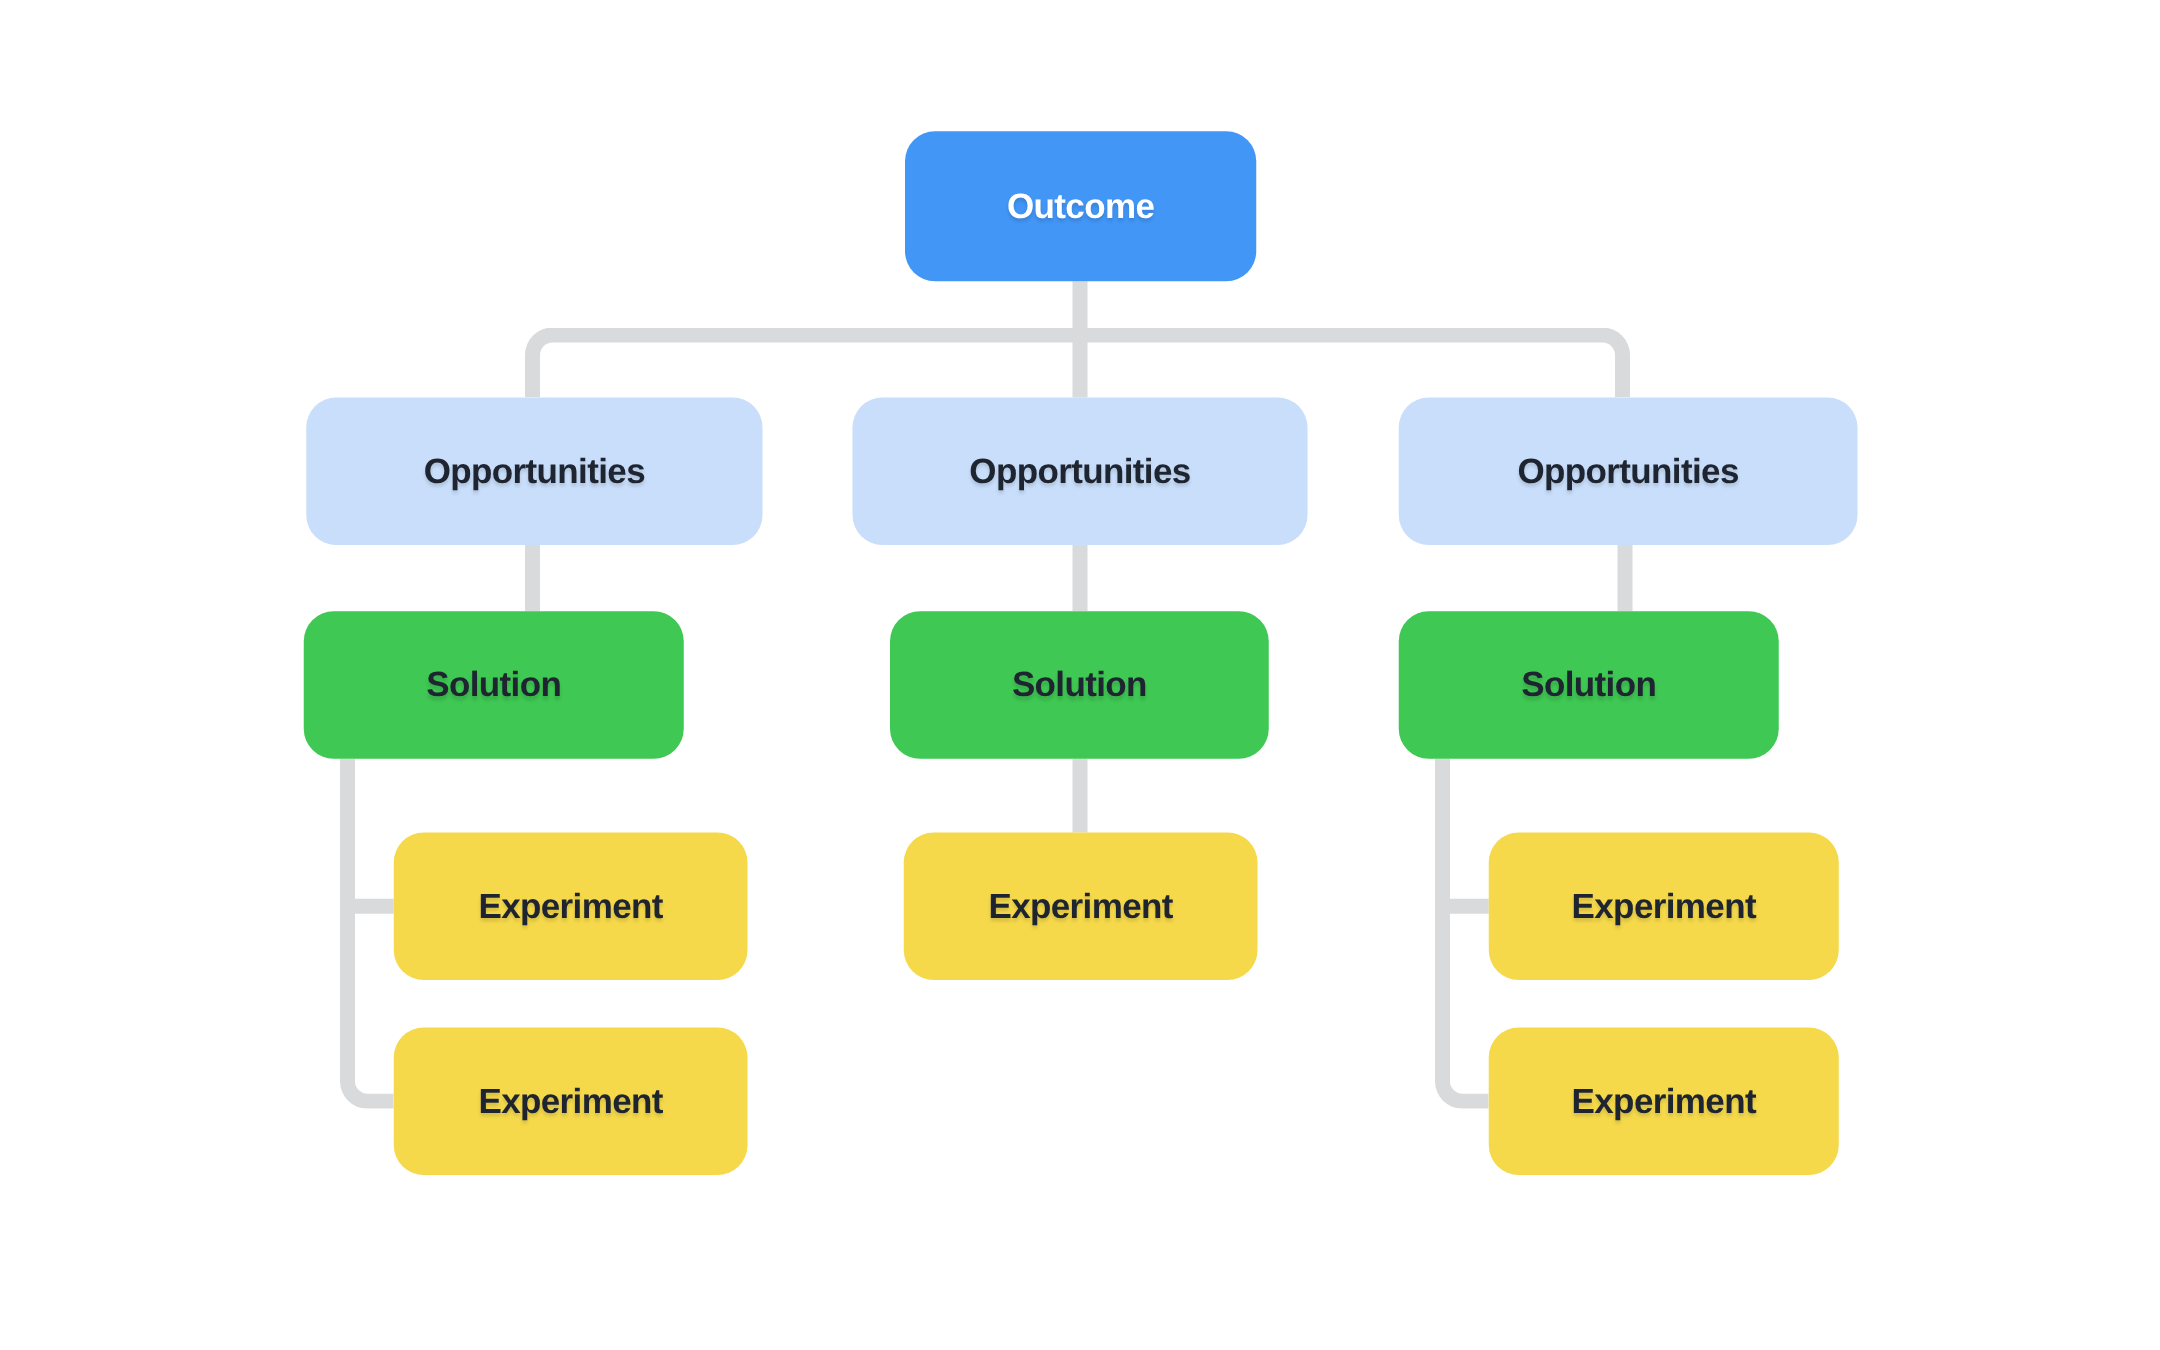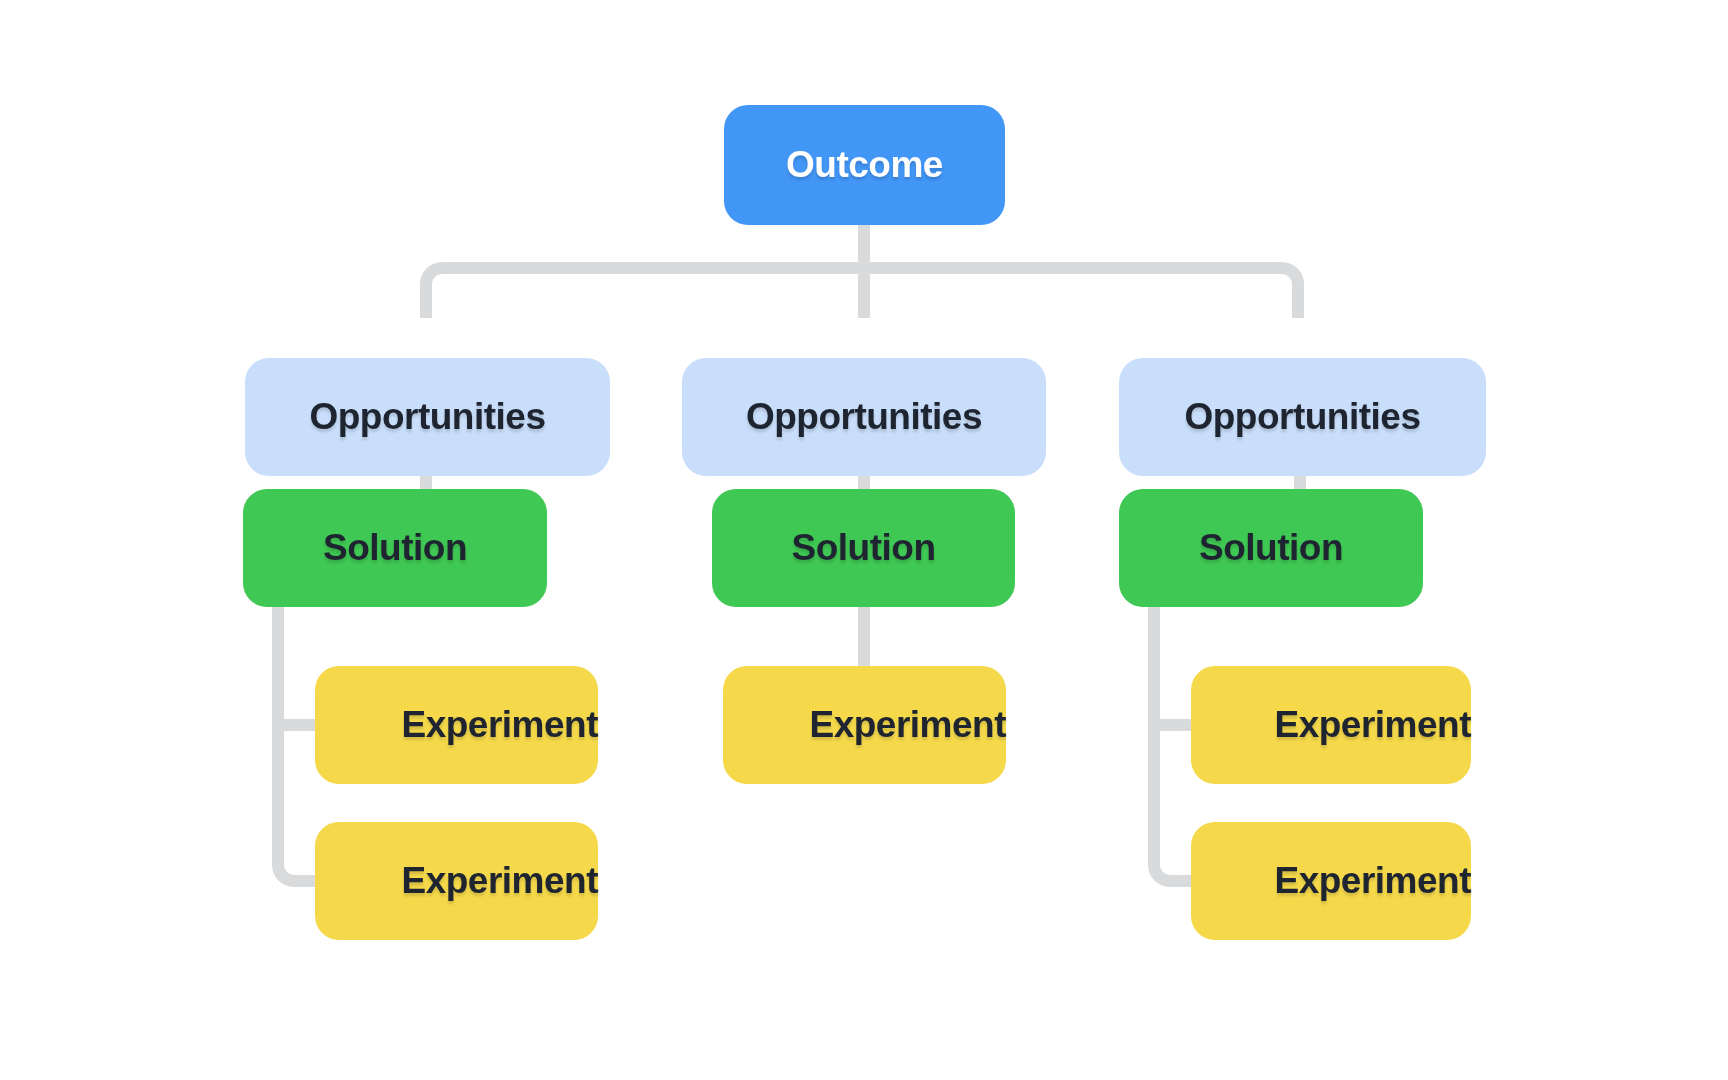--- a/index.html
+++ b/index.html
@@ -23,34 +23,34 @@
     position: relative;
     width: 1728px; height: 1080px;
     background: var(--background);
   }
   .node {
     position: absolute;
     display: flex;
     align-items: center;
     justify-content: center;
     border-radius: 24px;
-    font-size: 37px;
+    font-size: 28px;
     font-weight: 700;
     letter-spacing: -0.5px;
     color: var(--label-dark);
     text-shadow: 0 3px 3px rgba(0,0,0,0.14);
     z-index: 2;
   }
   .node.outcome {
     background: var(--outcome-fill);
     color: var(--label-light);
   }
-  .node.opportunity { background: var(--opportunity-fill); margin-top: 40px; }
+  .node.opportunity { background: var(--opportunity-fill); }
   .node.solution { background: var(--solution-fill); align-items: center; }
-  .node.experiment { background: var(--experiment-fill); justify-content: flex-end; }
+  .node.experiment { background: var(--experiment-fill); }
 
   .conn { position: absolute; z-index: 1; }
   .conn.v { background: var(--connector); width: 12px; }
   .conn.h { background: var(--connector); height: 12px; }
   .conn.topbar {
     border-top: 12px solid var(--connector);
     border-left: 12px solid var(--connector);
     border-right: 12px solid var(--connector);
     border-radius: 22px 22px 0 0;
     background: transparent;

